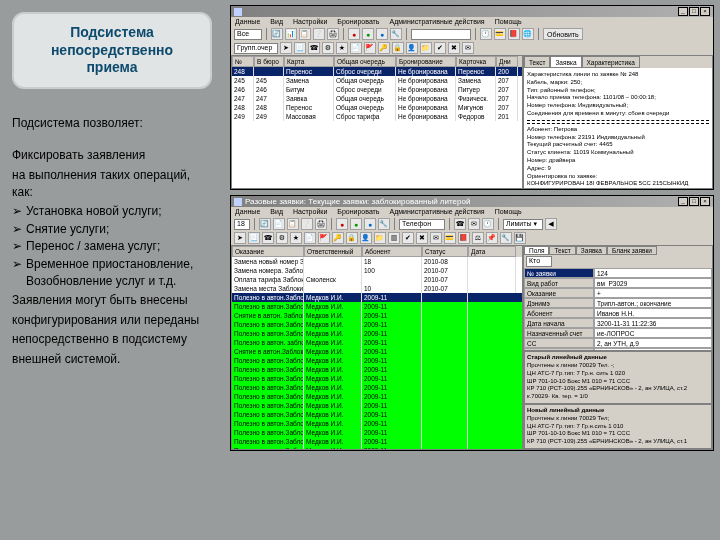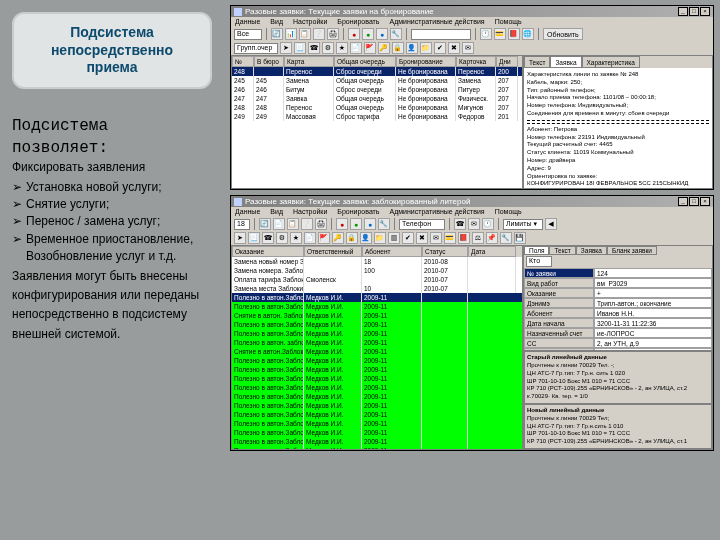--- a/index.html
+++ b/index.html
@@ -28,26 +28,25 @@
     margin-bottom: 26px;
   }
   .title-box h1 {
     margin: 0;
     font-size: 14px;
     font-weight: bold;
     color: #0c4a6e;
     line-height: 1.25;
   }
   .subtitle {
-    font-size: 16px;
+    font-size: 12px;
     font-weight: normal;
     color: #000;
-    margin-bottom: 0;
+    margin-bottom: 16px;
     line-height: 1.4;
-    font-family: Liberation Mono, monospace;
   }
   .desc {
     font-size: 12px;
     color: #000;
     line-height: 1.45;
   }
   .desc p { margin: 0 0 2px; }
   .bullets { margin: 2px 0; padding: 0; list-style: none; }
   .bullets li { padding-left: 14px; position: relative; }
   .bullets li::before { content: "➢"; position: absolute; left: 0; color: #000; }
@@ -148,37 +147,37 @@
   <div class="title-box">
     <h1>
       <span>Подсистема</span><br>
       <span>непосредственно</span><br>
       <span>приема</span>
     </h1>
   </div>
   <div class="subtitle">Подсистема позволяет:</div>
   <div class="desc">
     <p>Фиксировать заявления</p>
+    <p>на выполнения таких операций, как:</p>
     <ul class="bullets">
       <li>Установка новой услуги;</li>
       <li>Снятие услуги;</li>
       <li>Перенос / замена услуг;</li>
       <li>Временное приостановление, Возобновление услуг и т.д.</li>
     </ul>
     <p>Заявления могут быть внесены</p>
     <p>конфигурирования или переданы</p>
     <p>непосредственно в подсистему</p>
     <p>внешней системой.</p>
   </div>
 </div>
 
 <div class="app-window win1">
   <div class="titlebar">
     <span class="icon"></span>
-    <span>Разовые заявки: Текущие заявки на бронирование</span>
     <div class="titlebar-btns">
       <span>_</span>
       <span>□</span>
       <span>×</span>
     </div>
   </div>
   <div class="menubar">
     <span>Данные</span>
     <span>Вид</span>
     <span>Настройки</span>

